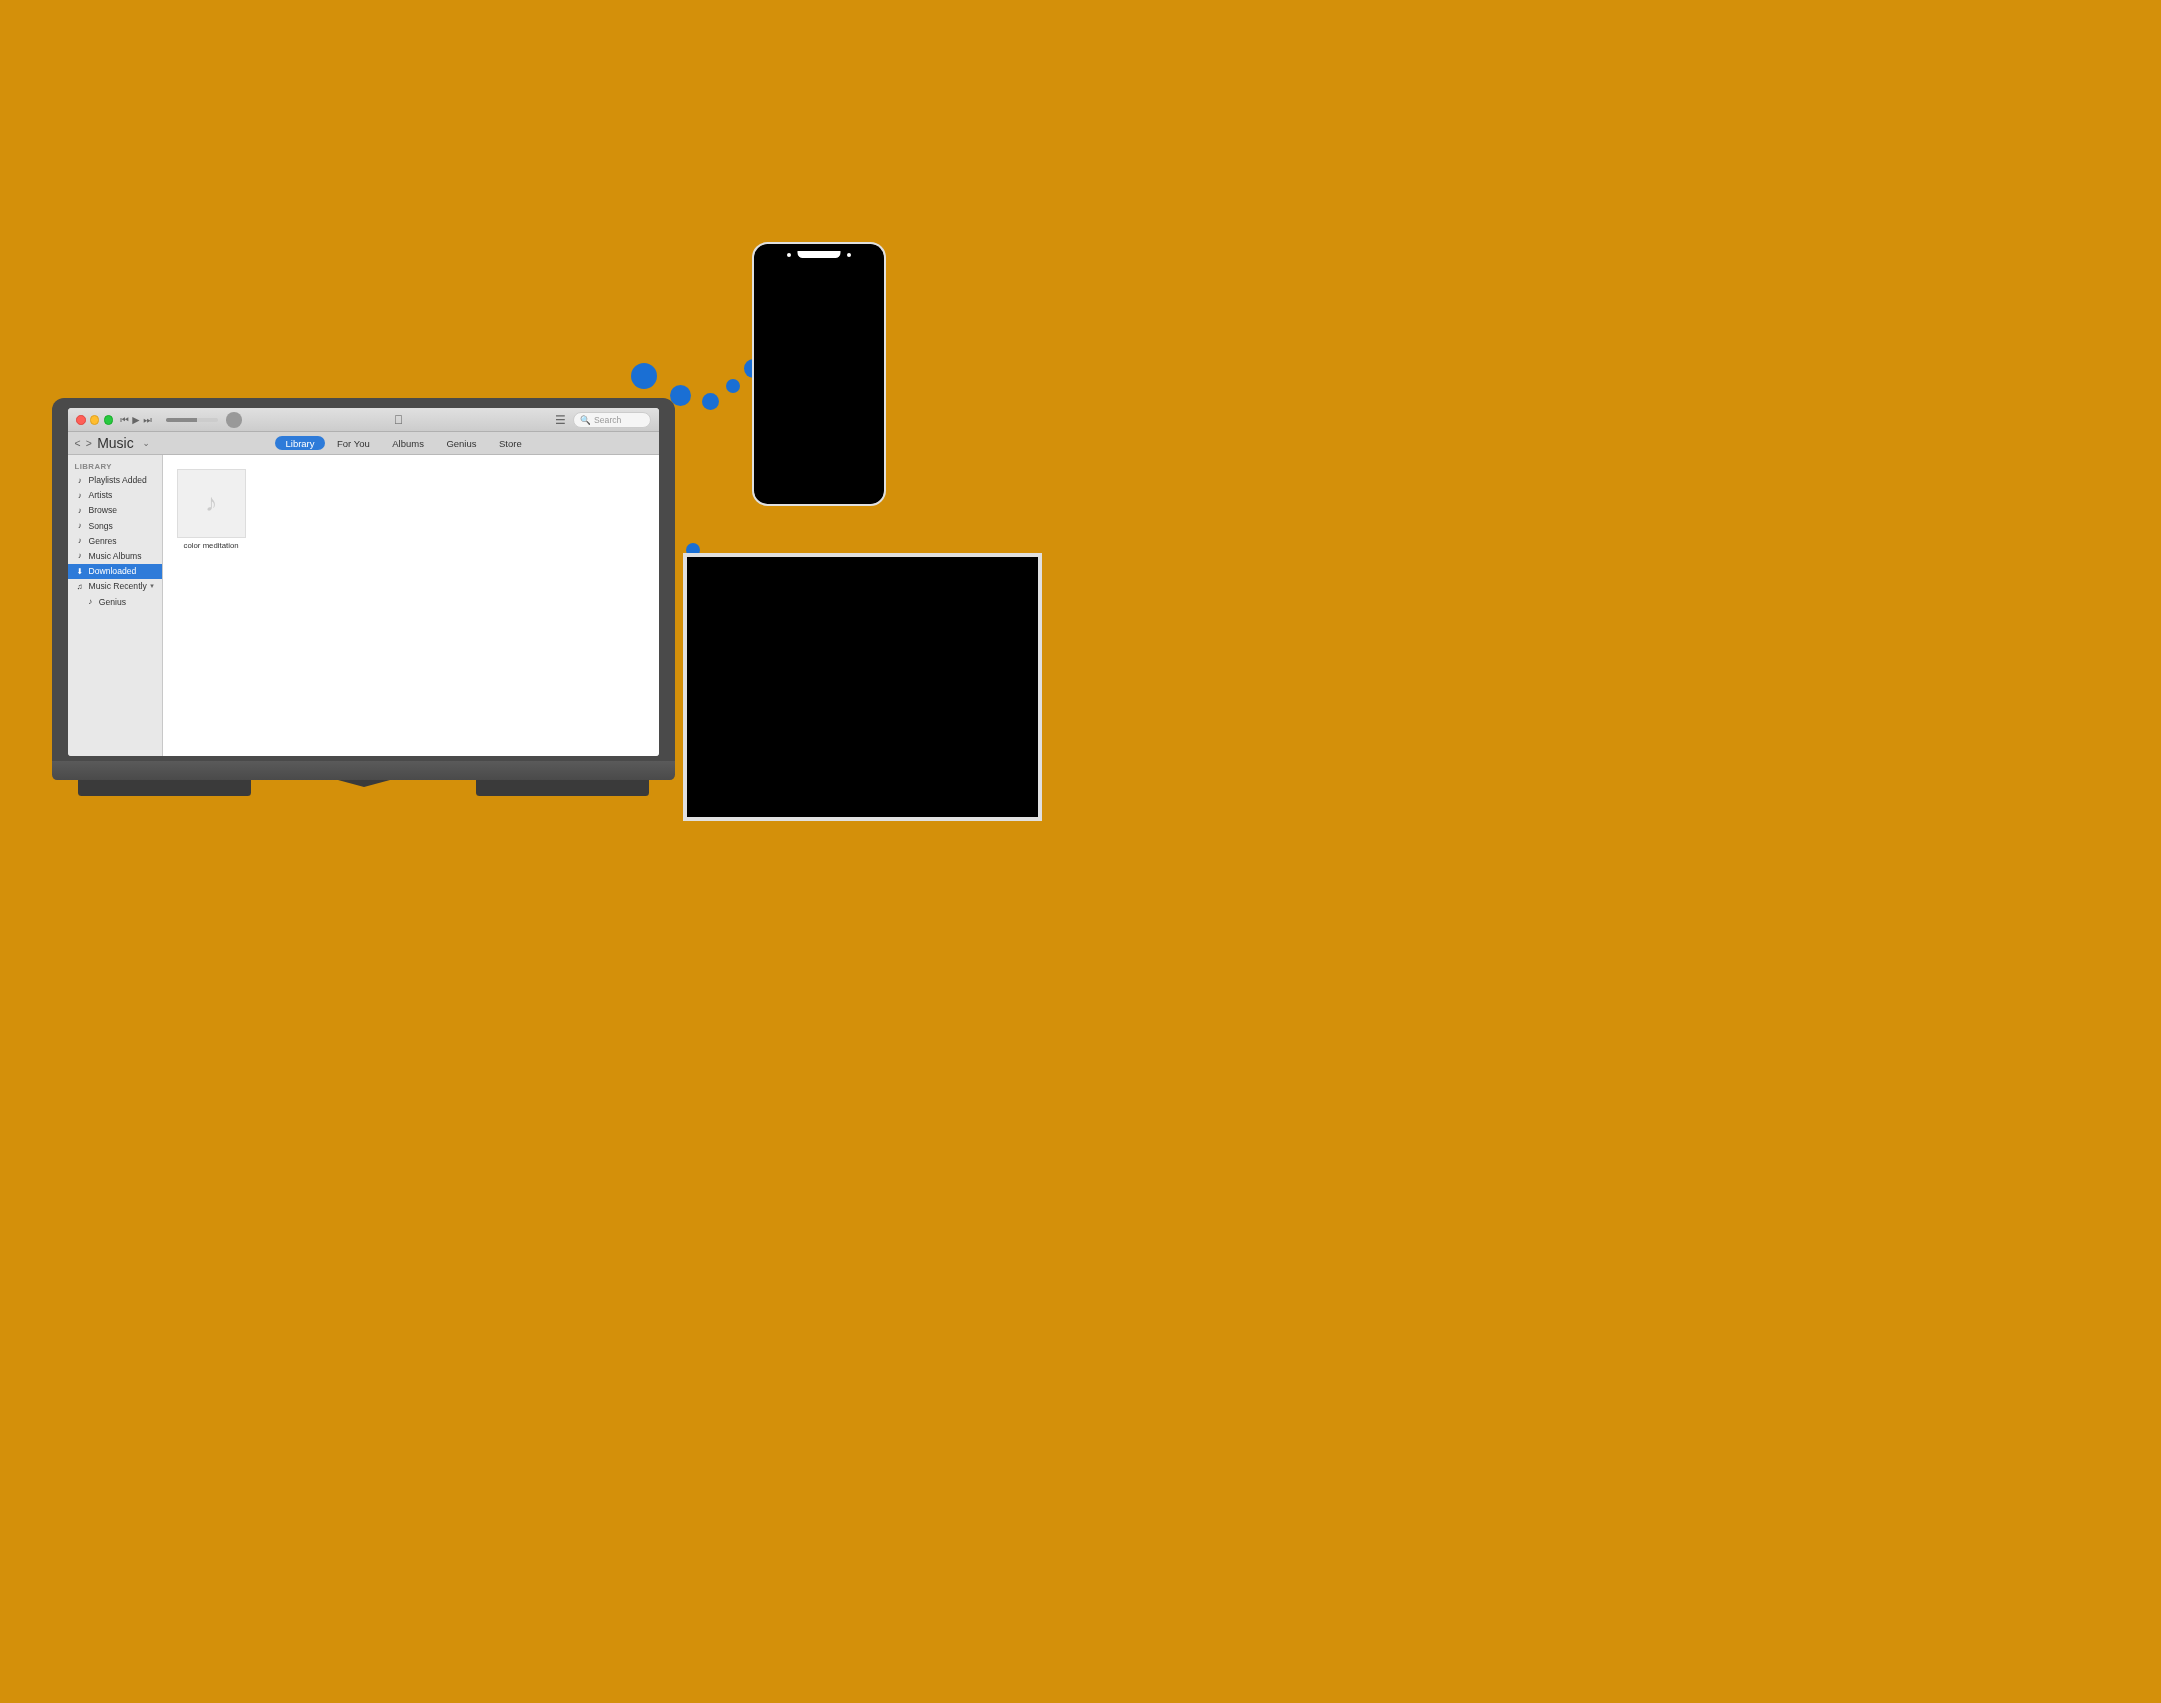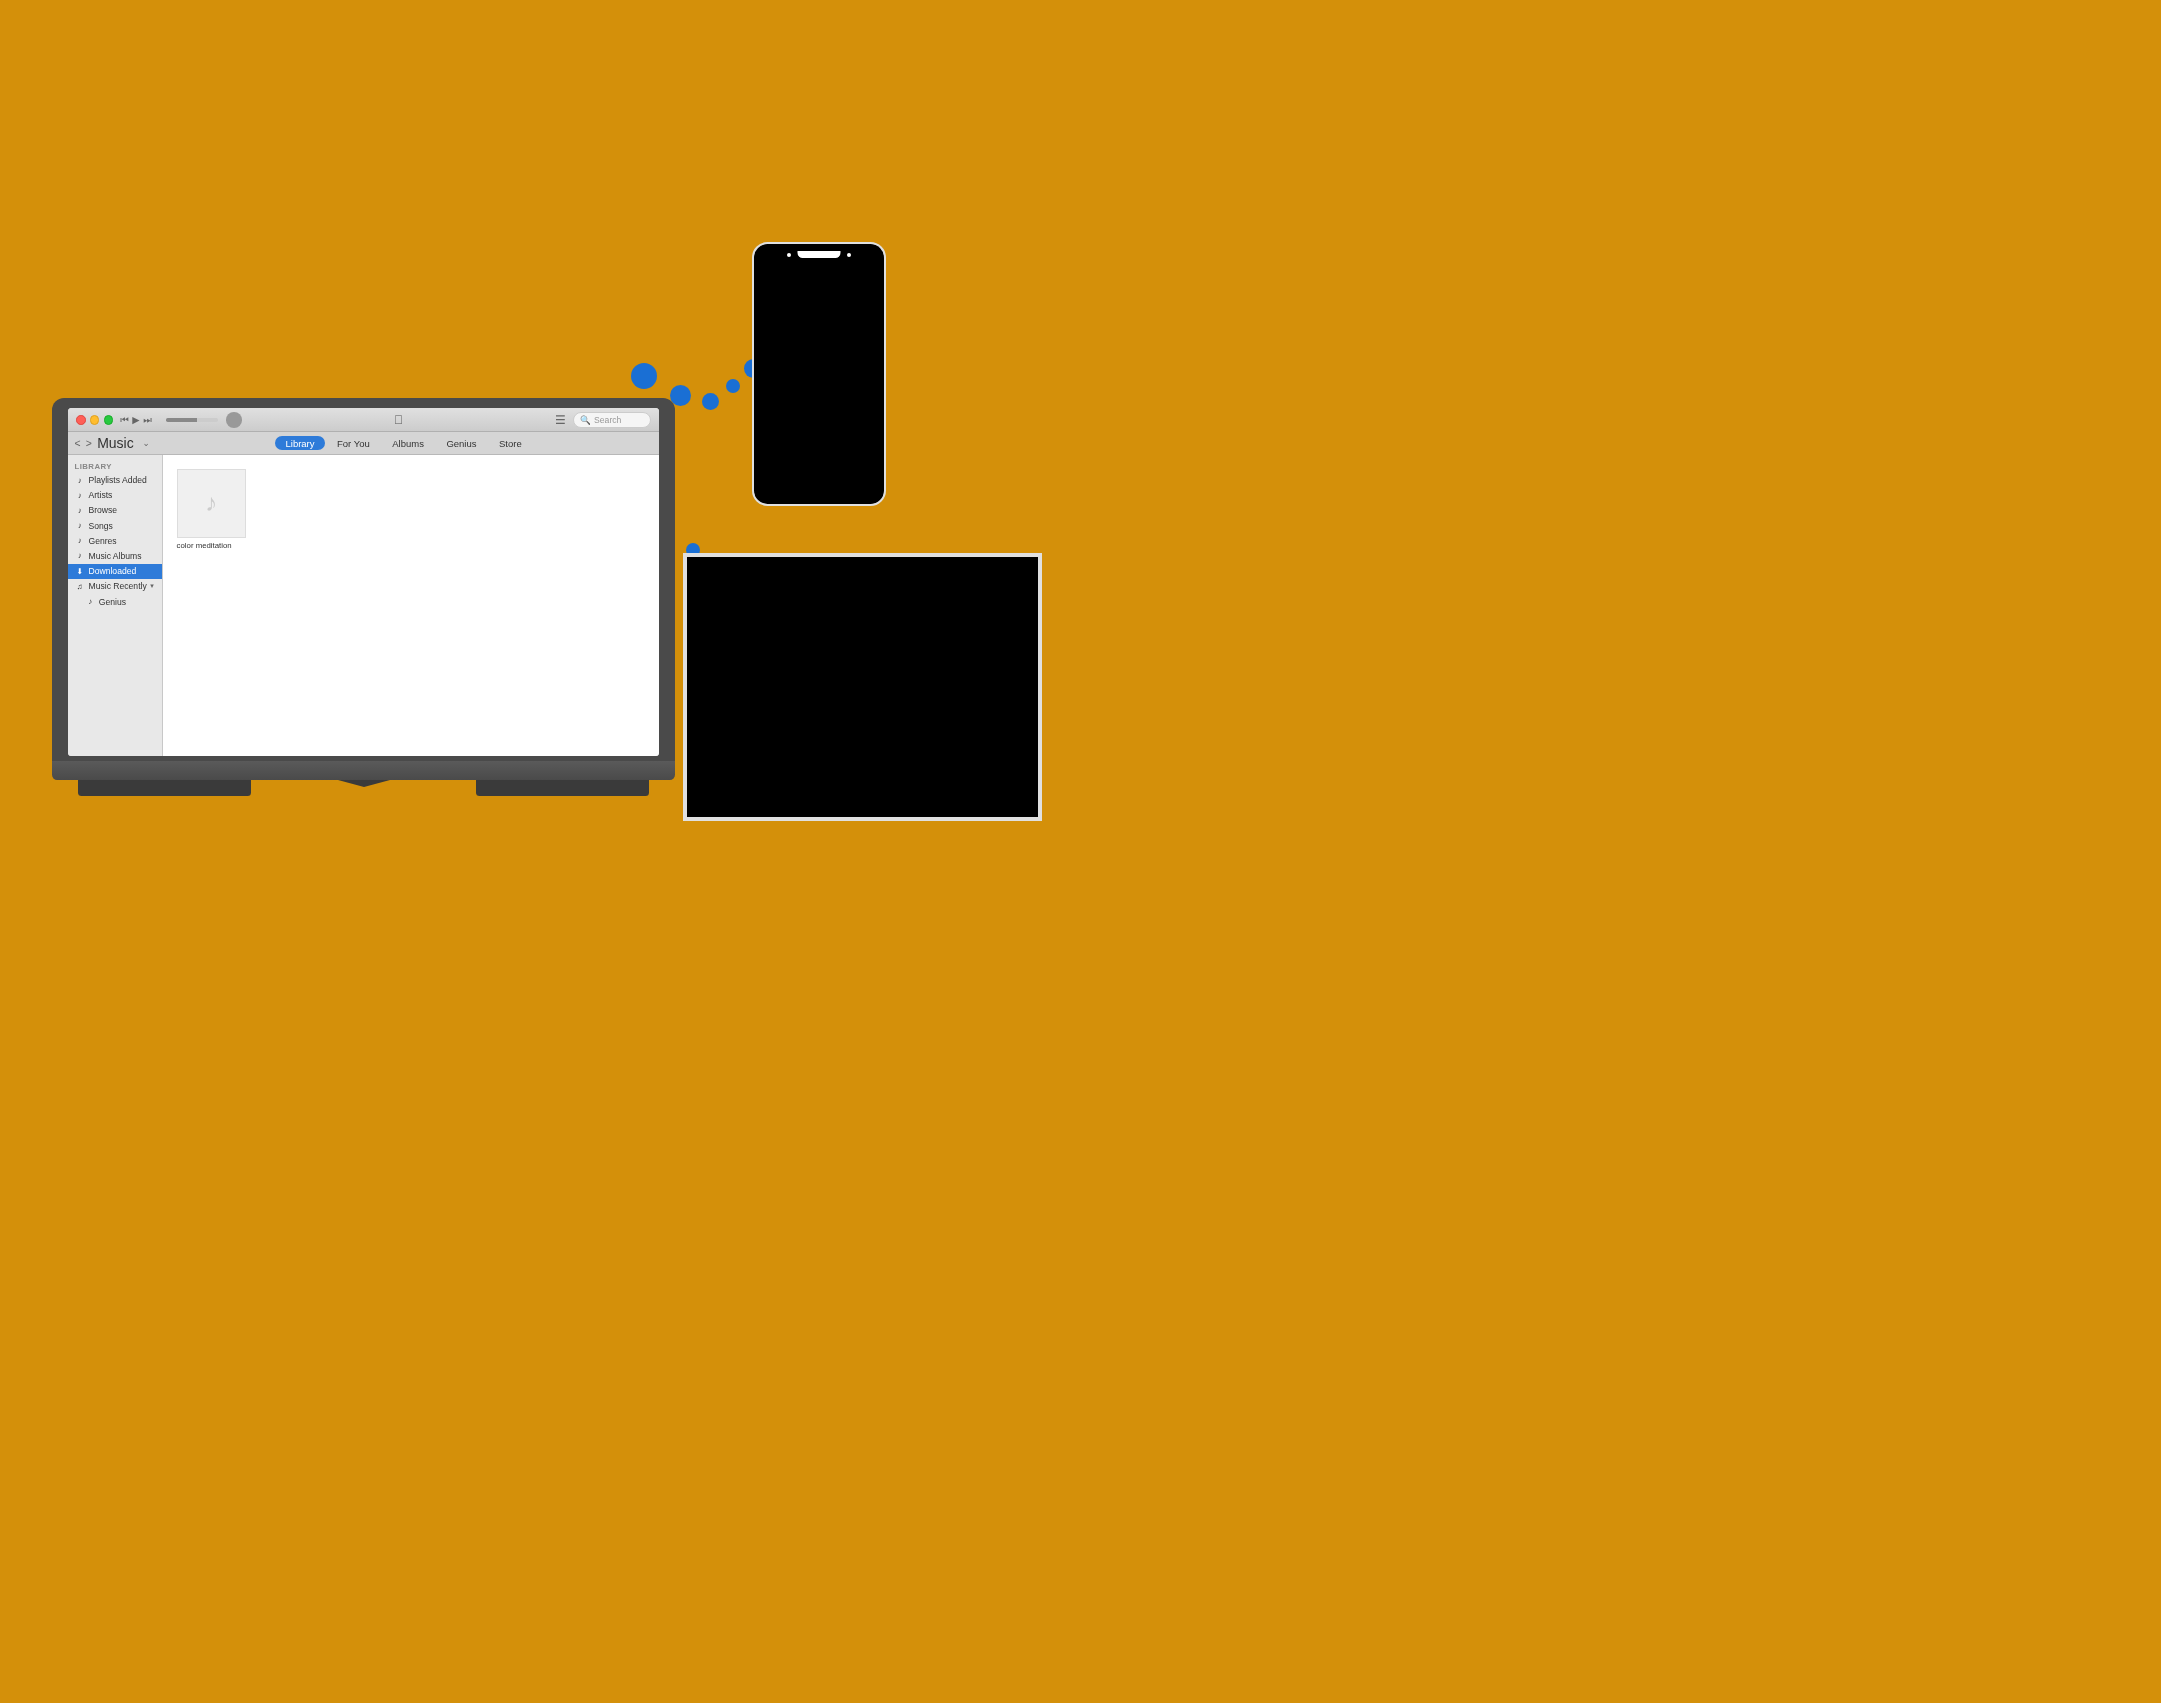--- a/index.html
+++ b/index.html
@@ -268,21 +268,21 @@
     }
 
     .album-art-note {
       font-size: 24px;
       color: #ccc;
     }
 
     .album-title {
       font-size: 7.8px;
       color: #333;
-      text-align: left;
+      text-align: center;
       line-height: 1.3;
     }
 
     
     .laptop-base {
       width: 623px;
       height: 19px;
       background: linear-gradient(180deg, #5a5a5a 0%, #4a4a4a 100%);
       border-radius: 0 0 5.2px 5.2px;
       position: relative;

